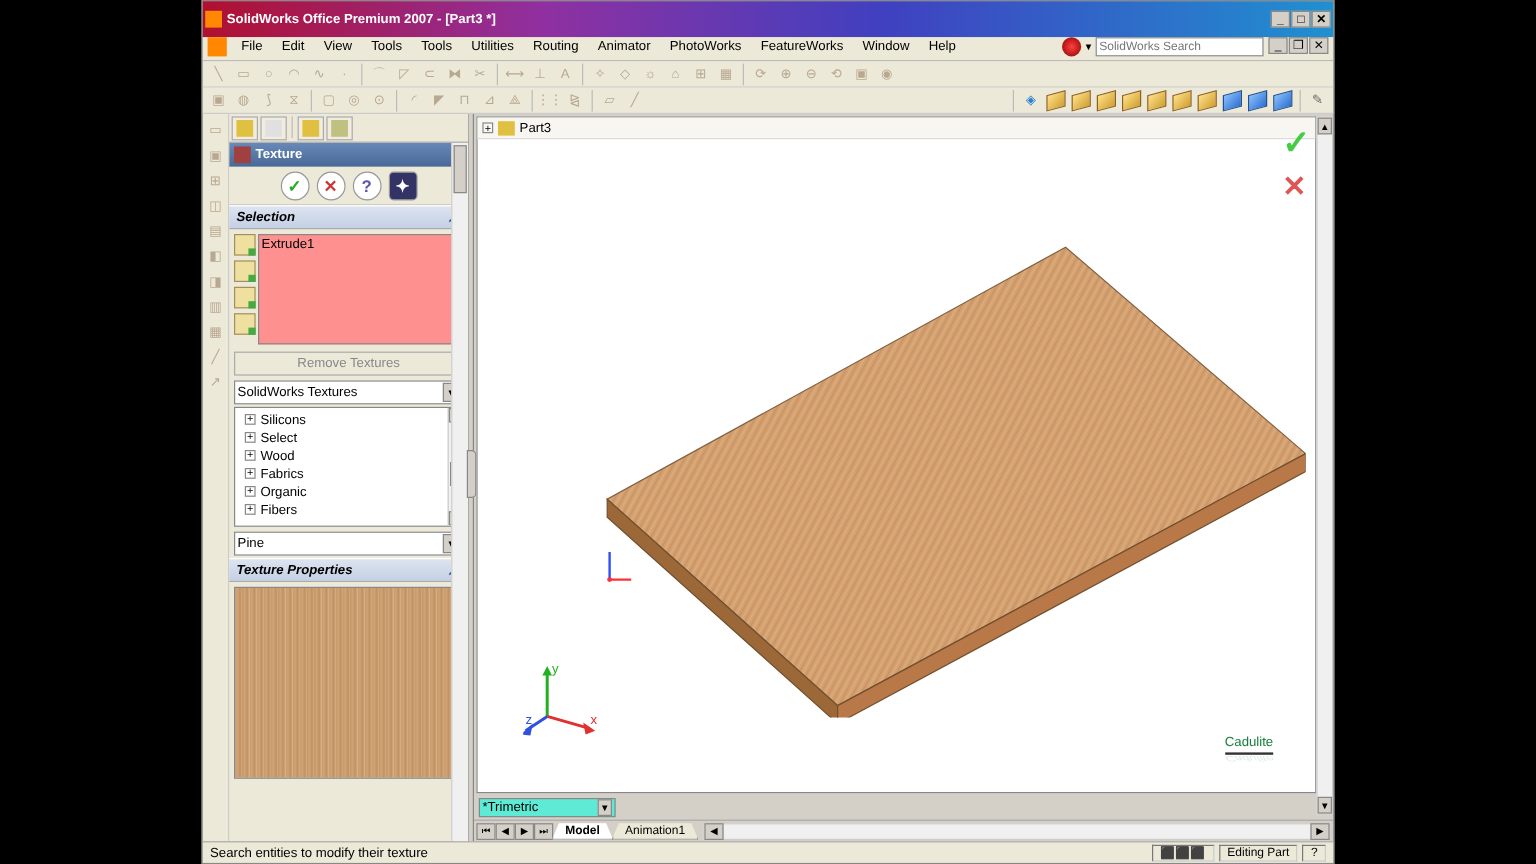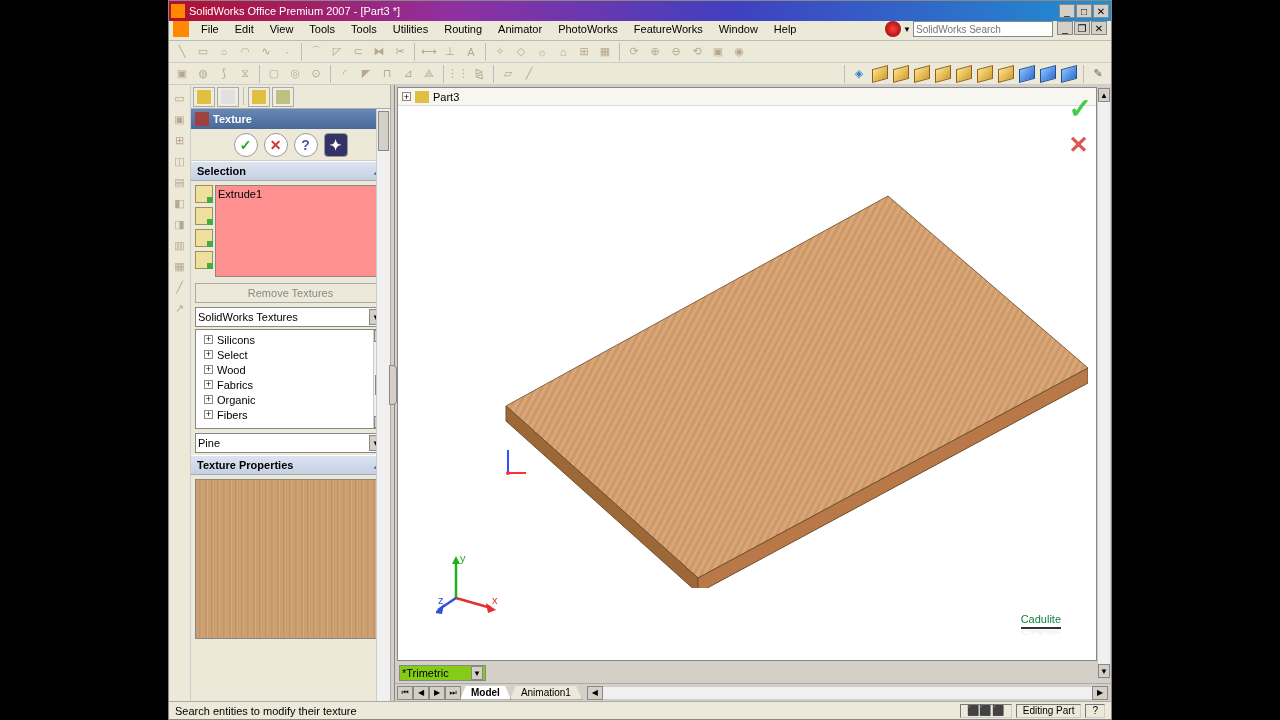--- a/index.html
+++ b/index.html
@@ -1,18 +1,18 @@
 <!DOCTYPE html>
 <html><head>
 <meta charset="utf-8">
 <style>
 * { margin: 0; padding: 0; box-sizing: border-box; font-family: Tahoma, sans-serif; font-size: 11px; }
 body { background: #000; width: 1280px; height: 720px; overflow: hidden; }
 .app-frame { position: absolute; left: 168px; top: 0; width: 944px; height: 720px; background: #d4d0c8; border: 1px solid #888; display: flex; flex-direction: column; }
-.titlebar { height: 20px; background: linear-gradient(90deg, #b01030 0%, #9030a0 30%, #4040c0 60%, #2090d0 100%); display: flex; align-items: center; padding: 0 2px; color: #fff; font-weight: normal; }
+.titlebar { height: 30px; background: linear-gradient(90deg, #b01030 0%, #9030a0 30%, #4040c0 60%, #2090d0 100%); display: flex; align-items: center; padding: 0 2px; color: #fff; font-weight: bold; }
 .titlebar .icon-sw { width: 14px; height: 14px; background: #ff8800; margin-right: 4px; }
 .titlebar .title-text { flex: 1; }
 .winbtns { display: flex; gap: 1px; }
 .winbtn { width: 16px; height: 14px; background: #d4d0c8; border: 1px solid #888; display: flex; align-items: center; justify-content: center; font-size: 10px; cursor: pointer; color: #000; }
 .menubar { height: 20px; background: #ece9d8; display: flex; align-items: flex-start; padding: 0 4px; border-bottom: 1px solid #bbb; }
 .menubar .icon-sw2 { width: 16px; height: 16px; background: #ff8800; margin-right: 4px; }
 .menu-item { padding: 2px 8px; cursor: pointer; }
 .search-box { margin-left: auto; display: flex; align-items: center; }
 .search-box .sicon { width: 16px; height: 16px; background: radial-gradient(#ff4040, #8b0000); border-radius: 50%; margin-right: 2px; }
 .search-box input { width: 140px; height: 16px; border: 1px solid #888; padding: 0 2px; font-size: 10px; }
@@ -31,21 +31,21 @@
 .ptab .ico { width: 14px; height: 14px; }
 .ptab .ico.y { background: #e0c040; } .ptab .ico.w { background: #e0e0e0; } .ptab .ico.g { background: #c0c080; }
 .panel-scroll { flex: 1; overflow: hidden; position: relative; }
 .scrollbar-v { position: absolute; right: 0; top: 0; bottom: 0; width: 14px; background: #f0f0f0; border-left: 1px solid #ccc; }
 .scroll-thumb { position: absolute; left: 1px; right: 1px; top: 2px; height: 40px; background: #d4d0c8; border: 1px solid #888; }
 .pm-header { height: 20px; background: linear-gradient(#6888b8, #486898); color: #fff; font-weight: bold; display: flex; align-items: center; padding: 0 4px; }
 .pm-header .hico { width: 14px; height: 14px; background: #a04040; margin-right: 4px; }
 .pm-actions { height: 32px; display: flex; align-items: center; justify-content: center; gap: 6px; background: #ece9d8; border-bottom: 1px solid #ccc; }
 .action-btn { width: 24px; height: 24px; border-radius: 50%; display: flex; align-items: center; justify-content: center; font-size: 14px; font-weight: bold; cursor: pointer; border: 1px solid #999; background: #fff; }
 .action-btn.ok { color: #2a2; } .action-btn.cancel { color: #c33; } .action-btn.help { color: #55a; } .action-btn.kc { background: #336; color: #fff; border-radius: 4px; }
-.section-header { height: 20px; background: linear-gradient(#dde4f0, #c4d0e4); display: flex; align-items: center; padding: 0 6px; font-weight: bold; border-top: 1px solid #fff; border-bottom: 1px solid #aaa; }
+.section-header { height: 20px; background: linear-gradient(#dde4f0, #c4d0e4); display: flex; align-items: center; padding: 0 6px; font-weight: bold; border-top: 1px solid #fff; border-bottom: 1px solid #aaa; font-style: italic; }
 .section-header .chev { margin-left: auto; color: #3060a0; cursor: pointer; font-size: 10px; }
 .sel-body { padding: 4px 4px 6px 4px; display: flex; gap: 2px; }
 .sel-icons { display: flex; flex-direction: column; gap: 4px; }
 .sel-ico { width: 18px; height: 18px; background: #f0e0a0; border: 1px solid #a09060; cursor: pointer; position: relative; }
 .sel-ico::after { content:""; position:absolute; right:-1px; bottom:-1px; width:6px; height:6px; background:#4a4; }
 .sel-list { flex: 1; height: 92px; background: #ff9090; border: 1px solid #888; padding: 2px; color: #000; }
 .remove-btn { margin: 0 4px 4px 4px; height: 20px; border: 1px solid #aaa; background: #ece9d8; color: #888; display: flex; align-items: center; justify-content: center; cursor: default; }
 .combo { margin: 4px 4px 2px 4px; height: 20px; border: 1px solid #888; background: #fff; display: flex; align-items: center; padding: 0 2px; cursor: pointer; }
 .combo .cbtn { width: 14px; height: 16px; background: #d4d0c8; border: 1px solid #888; margin-left: auto; display: flex; align-items: center; justify-content: center; font-size: 8px; }
 .tree { margin: 2px 4px; height: 100px; background: #fff; border: 1px solid #888; overflow: hidden; position: relative; padding: 2px; }
@@ -69,21 +69,21 @@
 .plank { position: absolute; left: 100px; top: 100px; width: 590px; height: 400px; }
 .plank svg { width: 100%; height: 100%; }
 .triad { position: absolute; left: 38px; bottom: 40px; }
 .origin-triad { position: absolute; left: 100px; top: 360px; }
 .watermark { position: absolute; right: 35px; bottom: 30px; font-family: 'Times New Roman', serif; font-size: 28px; color: #15803d; margin-left: 48px; }
 .watermark .und { border-bottom: 2px solid #333; padding-bottom: 2px; }
 .watermark .shadow { position: absolute; top: 28px; left: 0; transform: scaleY(-0.6) skewX(-20deg); opacity: 0.15; }
 .vp-scroll-v { position: absolute; right: 0; top: 2px; bottom: 22px; width: 14px; background: #f0f0f0; border: 1px solid #ccc; }
 .vp-sbtn { height: 14px; background: #d4d0c8; border: 1px solid #888; display:flex;align-items:center;justify-content:center;font-size:8px;cursor:pointer; }
 .view-combo-row { height: 20px; display: flex; align-items: center; padding: 0 4px; }
-.view-combo-row .vc { width: 87px; height: 16px; border: 1px solid #888; background: #84cc16; display: flex; align-items: center; padding: 0 2px; font-size: 10px; justify-content: flex-end; }
+.view-combo-row .vc { width: 114px; height: 16px; border: 1px solid #888; background: #5eead4; display: flex; align-items: center; padding: 0 2px; font-size: 10px; justify-content: flex-end; }
 .view-combo-row .vc .cbtn { width: 12px; height: 14px; background: #d4d0c8; border: 1px solid #888; margin-left: auto; font-size:8px; display:flex;align-items:center;justify-content:center; }
 .sheet-tabs { height: 18px; display: flex; align-items: center; padding: 0 2px; border-top: 1px solid #aaa; }
 .nav-btn { width: 16px; height: 14px; background: #d4d0c8; border: 1px solid #888; display:flex;align-items:center;justify-content:center;font-size:8px;cursor:pointer; }
 .sheet-tab { padding: 1px 10px; border: 1px solid #888; border-top: none; background: #ece9d8; cursor: pointer; font-size: 10px; margin-left: -1px; clip-path: polygon(6px 0, calc(100% - 6px) 0, 100% 100%, 0 100%); }
 .sheet-tab.active { background: #fff; font-weight: bold; }
 .hscroll-track { flex: 1; height: 14px; background: #f0f0f0; border: 1px solid #ccc; margin-left: 4px; position: relative; }
 .statusbar { height: 18px; background: #ece9d8; border-top: 1px solid #aaa; display: flex; align-items: center; padding: 0 6px; }
 .statusbar .right { margin-left: auto; display: flex; gap: 4px; align-items: center; }
 .status-well { border: 1px inset #ccc; padding: 0 6px; height: 14px; display: flex; align-items: center; font-size: 10px; }
 </style>

